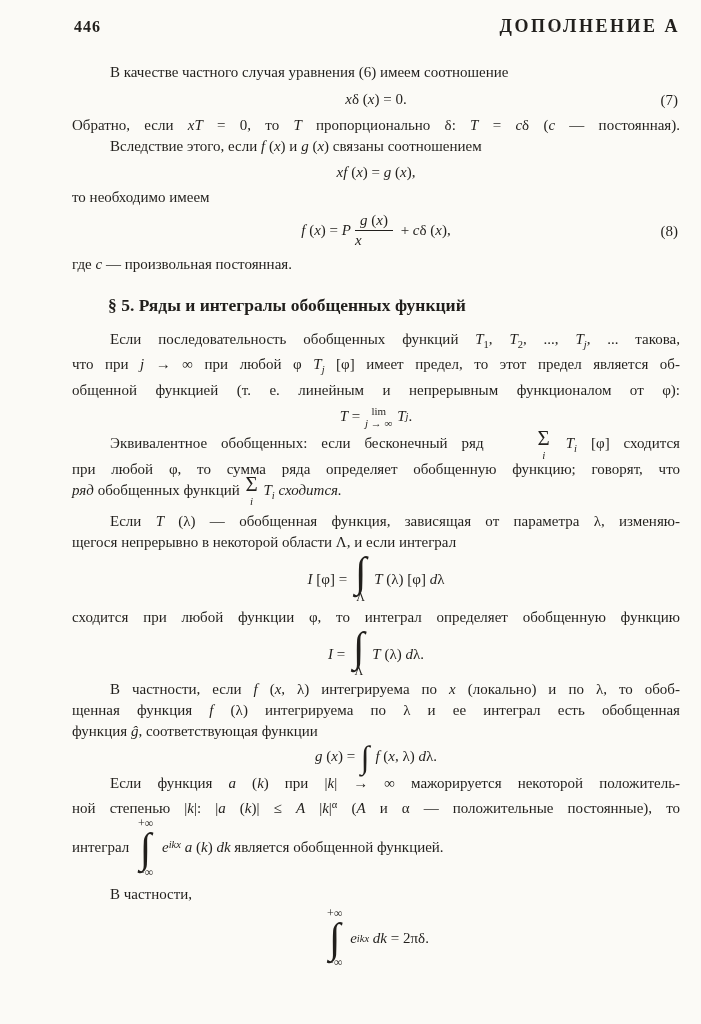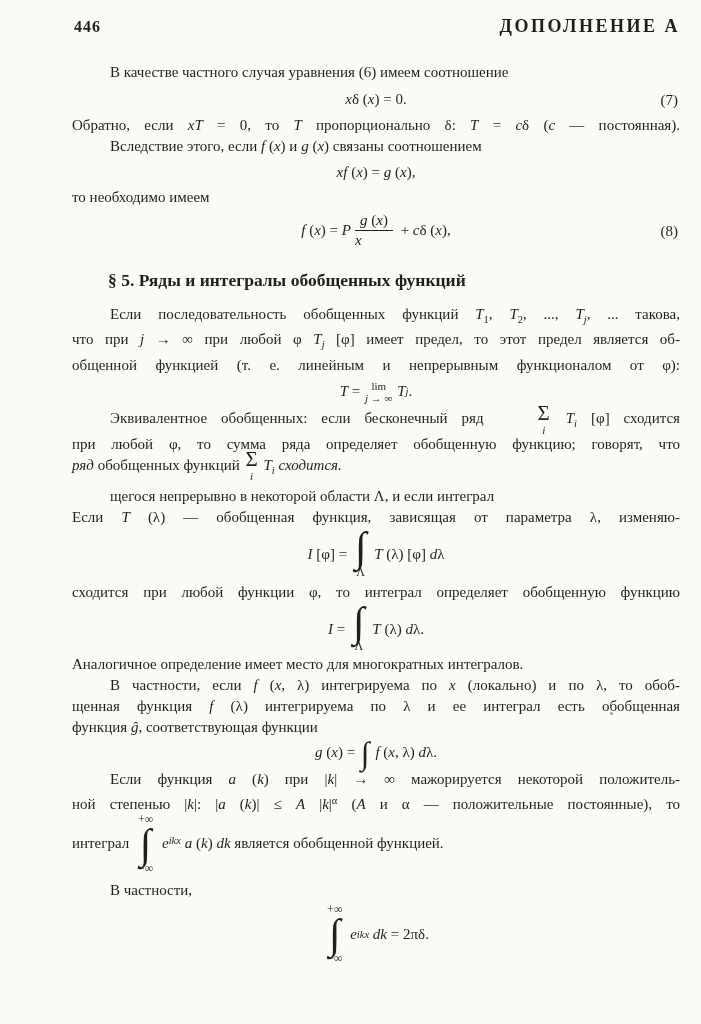--- a/index.html
+++ b/index.html
@@ -85,20 +85,23 @@
 
   <div class="para mt4">
       <div class="ln"><span>то необходимо имеем</span></div>
     </div>
 
   <div class="eq mt4">
     <span class="eqbody"><span class="it">f</span><span> (</span><span class="it">x</span><span>) = </span><span class="it">P</span><span class="frac"><span class="num"><span class="it">g</span><span> (</span><span class="it">x</span><span>)</span></span><span class="den"><span class="it">x</span></span></span><span> + </span><span class="it">c</span><span>δ (</span><span class="it">x</span><span>),</span></span>
     <span class="eqnum">(8)</span>
   </div>
 
+  <div class="para mt4">
+      <div class="ln"><span>где </span><span class="it">c</span><span> — произвольная постоянная.</span></div>
+    </div>
 
   <h2 class="sectitle">§ 5. Ряды и интегралы обобщенных функций</h2>
 
   <div class="para indent justify-all mt12">
       <div class="ln just"><span>Если последовательность обобщенных функций </span><span class="it">T</span><span class="sb">1</span><span>, </span><span class="it">T</span><span class="sb">2</span><span>, ..., </span><span class="it">T</span><span class="sb it">j</span><span>, ... такова,</span></div>
       <div class="ln just"><span>что при </span><span class="it">j</span><span> → ∞ при любой φ </span><span class="it">T</span><span class="sb it">j</span><span> [φ] имеет предел, то этот предел является об-</span></div>
       <div class="ln"><span>общенной функцией (т. е. линейным и непрерывным функционалом от φ):</span></div>
     </div>
 
   <div class="eq mt4">
@@ -111,39 +114,36 @@
           <span class="bot">i</span>
         </span><span> </span><span class="it">T</span><span class="sb it">i</span><span> [φ]  сходится</span></div>
       <div class="ln just"><span>при любой φ, то сумма ряда определяет обобщенную функцию; говорят, что</span></div>
       <div class="ln"><span class="it">ряд</span><span> обобщенных функций </span><span class="stk sumop">
           <span class="mid">Σ</span>
           <span class="bot">i</span>
         </span><span> </span><span class="it">T</span><span class="sb it">i</span><span> </span><span class="it">сходится.</span></div>
     </div>
 
   <div class="para indent mt6">
+      <div class="ln just"><span>Если </span><span class="it">T</span><span> (λ) — обобщенная функция, зависящая от параметра λ, изменяю-</span></div>
       <div class="ln"><span>щегося непрерывно в некоторой области Λ, и если интеграл</span></div>
-      <div class="ln just"><span>Если </span><span class="it">T</span><span> (λ) — обобщенная функция, зависящая от параметра λ, изменяю-</span></div>
     </div>
 
   <div class="eq mt2">
     <span class="eqbody"><span class="it">I</span><span> [φ] = </span><span class="stk bigint"><span class="mid">∫</span><span class="bot">Λ</span></span><span> </span><span class="it">T</span><span> (λ) [φ] </span><span class="it">d</span><span>λ</span></span>
   </div>
 
   <div class="para justify-all mt2">
       <div class="ln"><span>сходится при любой функции φ, то интеграл определяет обобщенную функцию</span></div>
     </div>
 
   <div class="eq mt2">
     <span class="eqbody"><span class="it">I</span><span> = </span><span class="stk bigint"><span class="mid">∫</span><span class="bot">Λ</span></span><span> </span><span class="it">T</span><span> (λ) </span><span class="it">d</span><span>λ.</span></span>
   </div>
 
-  <div class="para">
-      <div class="ln"><span>Аналогичное определение имеет место для многократных интегралов.</span></div>
-    </div>
   <div class="para indent">
       <div class="ln just"><span>В частности, если </span><span class="it">f</span><span> (</span><span class="it">x</span><span>, λ) интегрируема по </span><span class="it">x</span><span> (локально) и по λ, то обоб-</span></div>
       <div class="ln just"><span>щенная функция </span><span class="it">f</span><span> (λ) интегрируема по λ и ее интеграл есть  обобщенная</span></div>
       <div class="ln"><span>функция </span><span class="it">ĝ</span><span>, соответствующая функции</span></div>
     </div>
 
   <div class="eq mt4">
     <span class="eqbody"><span class="it">g</span><span> (</span><span class="it">x</span><span>) = </span><span class="intsym">∫</span><span> </span><span class="it">f</span><span> (</span><span class="it">x</span><span>, λ) </span><span class="it">d</span><span>λ.</span></span>
   </div>
 

